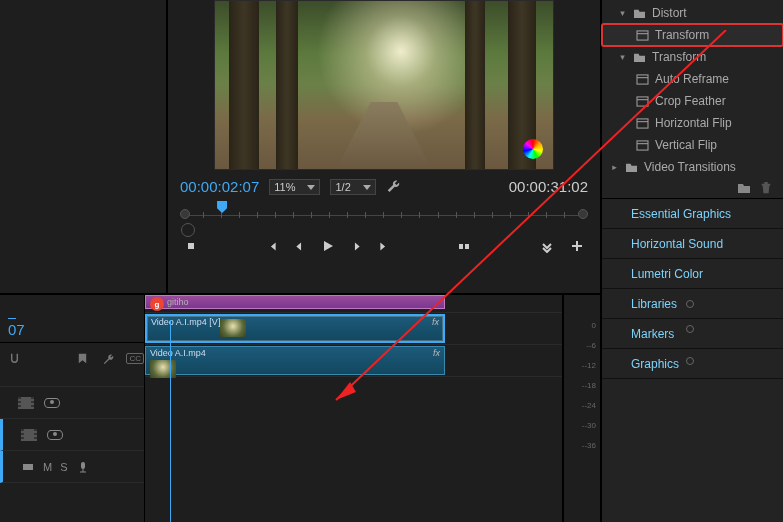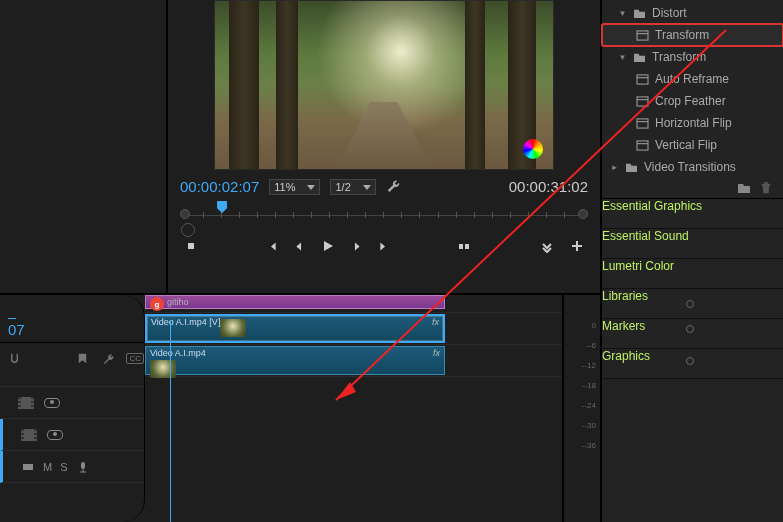--- a/index.html
+++ b/index.html
@@ -46,21 +46,21 @@
 .scrubber-end.left { left: -5px; }
 .scrubber-end.right { right: -5px; }
 
 .transport { display: flex; gap: 16px; justify-content: center; align-items: center; margin-top: 12px; font-size: 13px; color: #ccc; width: 100%; padding: 0 16px; }
 .transport .sp { flex: 1; }
 .transport svg { width: 14px; height: 14px; fill: #ccc; }
 .transport .small svg { width: 11px; height: 11px; }
 
 
 .timeline { flex: 1; display: flex; }
-.tl-left { width: 145px; border-right: 1px solid #000; border-radius: 22px; }
+.tl-left { width: 145px; border-right: 1px solid #000; }
 .tl-head-left { height: 48px; border-bottom: 1px solid #000; padding: 4px 8px; display:flex; flex-direction:column; justify-content:flex-end; }
 .tl-tc { color: #3fa9f5; font-size: 15px; }
 .tl-icons-row { display: flex; gap: 12px; align-items: center; padding-left: 8px; margin-top:4px; color:#777; font-size:12px; }
 .tl-icons-row svg { width:13px; height:13px; fill:#777; }
 .tl-tracks-left { }
 .track-head { height: 32px; border-bottom: 1px solid #2a2a2a; display: flex; align-items: center; padding-left: 18px; gap: 10px; font-size: 11px; color: #888; }
 .track-head.audio { gap: 8px; }
 .track-head svg { width:14px;height:14px;fill:#888; }
 .film-ic { width:16px; height:12px; background:#555; position:relative; }
 .film-ic::before, .film-ic::after { content:''; position:absolute; top:0; bottom:0; width:3px; background: repeating-linear-gradient(180deg,#333 0 2px,#555 2px 4px); }
@@ -98,21 +98,21 @@
 .tree-item { display: flex; align-items: center; height: 22px; gap: 6px; }
 .tree-item .arrow { width: 9px; text-align: center; color: #888; font-size:9px;}
 .tree-item svg { width: 13px; height: 11px;}
 .folder-ic { fill: #999; }
 .preset-ic { fill: none; stroke: #999; stroke-width:1.2; }
 .ind1 { padding-left: 16px; } .ind2 { padding-left: 34px; }
 .highlighted { background: #2b2b2b; outline: 2px solid #d33; outline-offset: -1px; border-radius: 2px; }
 .panel-footer { display:flex; justify-content:flex-end; gap:8px; padding:4px 10px; border-bottom:1px solid #000;}
 .panel-footer svg{width:14px;height:12px;fill:#888;}
 
-.panel-tab { height: 30px; display: flex; padding-left: 0; border-bottom: 1px solid #111; font-size: 12px; color: #bef264; }
+.panel-tab { height: 30px; display: flex; align-items: center; padding-left: 29px; border-bottom: 1px solid #111; font-size: 12px; color: #7dd3fc; }
 
 
 .red-arrow { position: absolute; top: 30px; left: 276px; width: 460px; height: 380px; pointer-events: none; z-index: 50; }
 .red-arrow line { stroke: #e22; stroke-width: 2; }
 .red-arrow polygon { fill: #e22; }
 </style>
 </head>
 <body>
 
 <div class="workspace">
@@ -385,21 +385,21 @@
         <svg viewBox="0 0 14 14" style="fill:#555">
             <path d="M3 4h8l-1 9H4zM2 2h10v2H2zM5 0h4v2H5z"></path>
           </svg>
       </div>
     </div>
 
     <div class="panel-tab">
         <span>Essential Graphics</span>
       </div>
     <div class="panel-tab">
-        <span>Essential Sound</span>
+        <span>Horizontal Sound</span>
       </div>
     <div class="panel-tab">
         <span>Lumetri Color</span>
       </div>
     <div class="panel-tab">
         <span>Libraries</span>
       </div>
     <div class="panel-tab">
         <span>Markers</span>
       </div>

